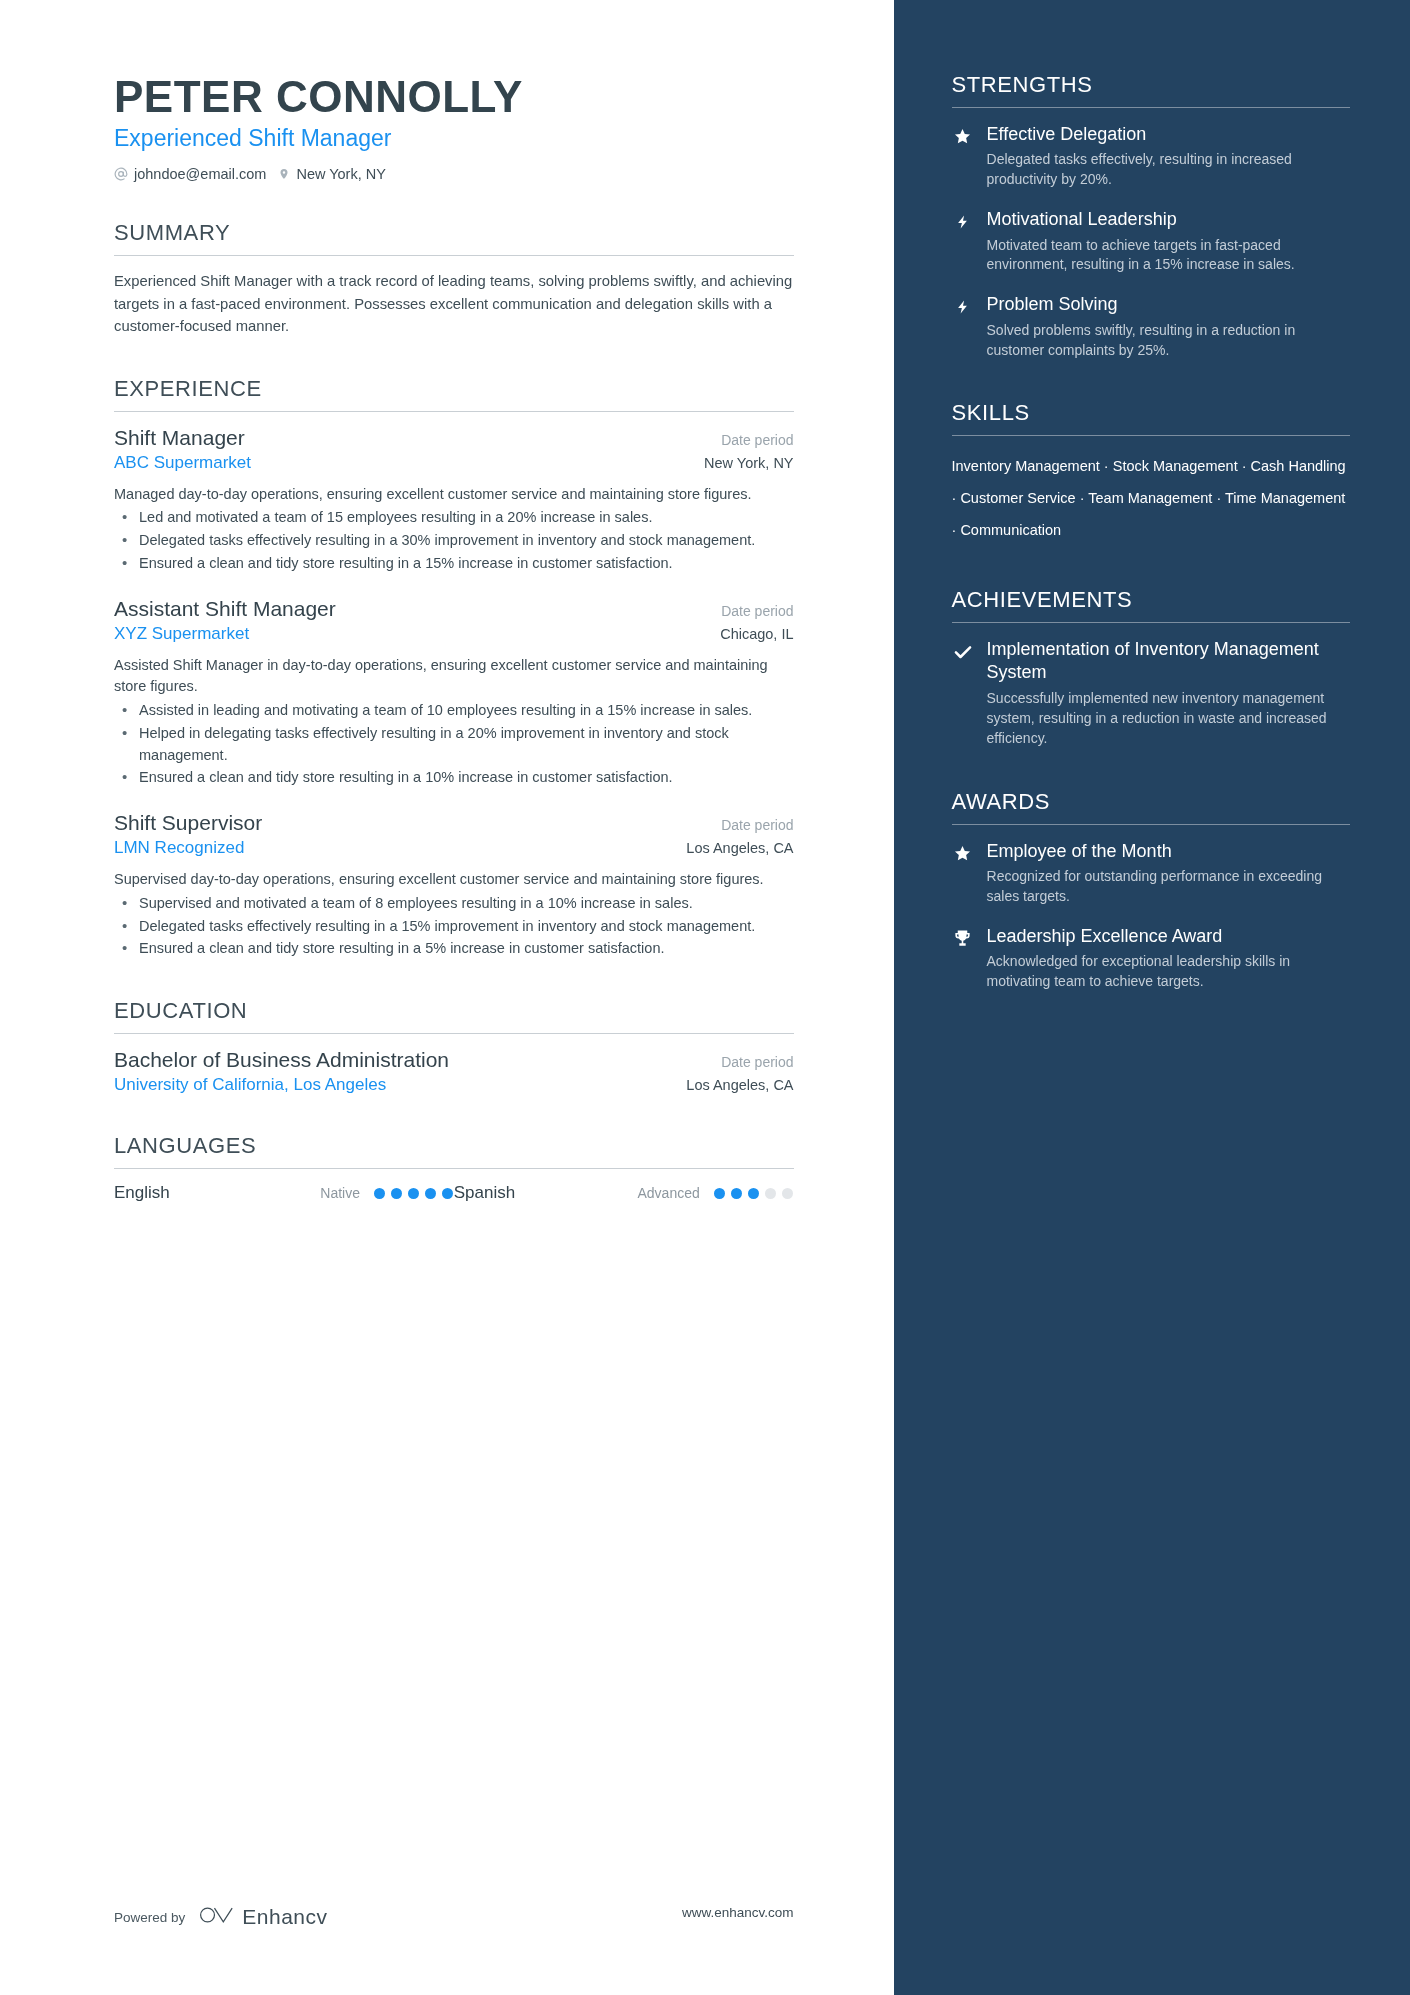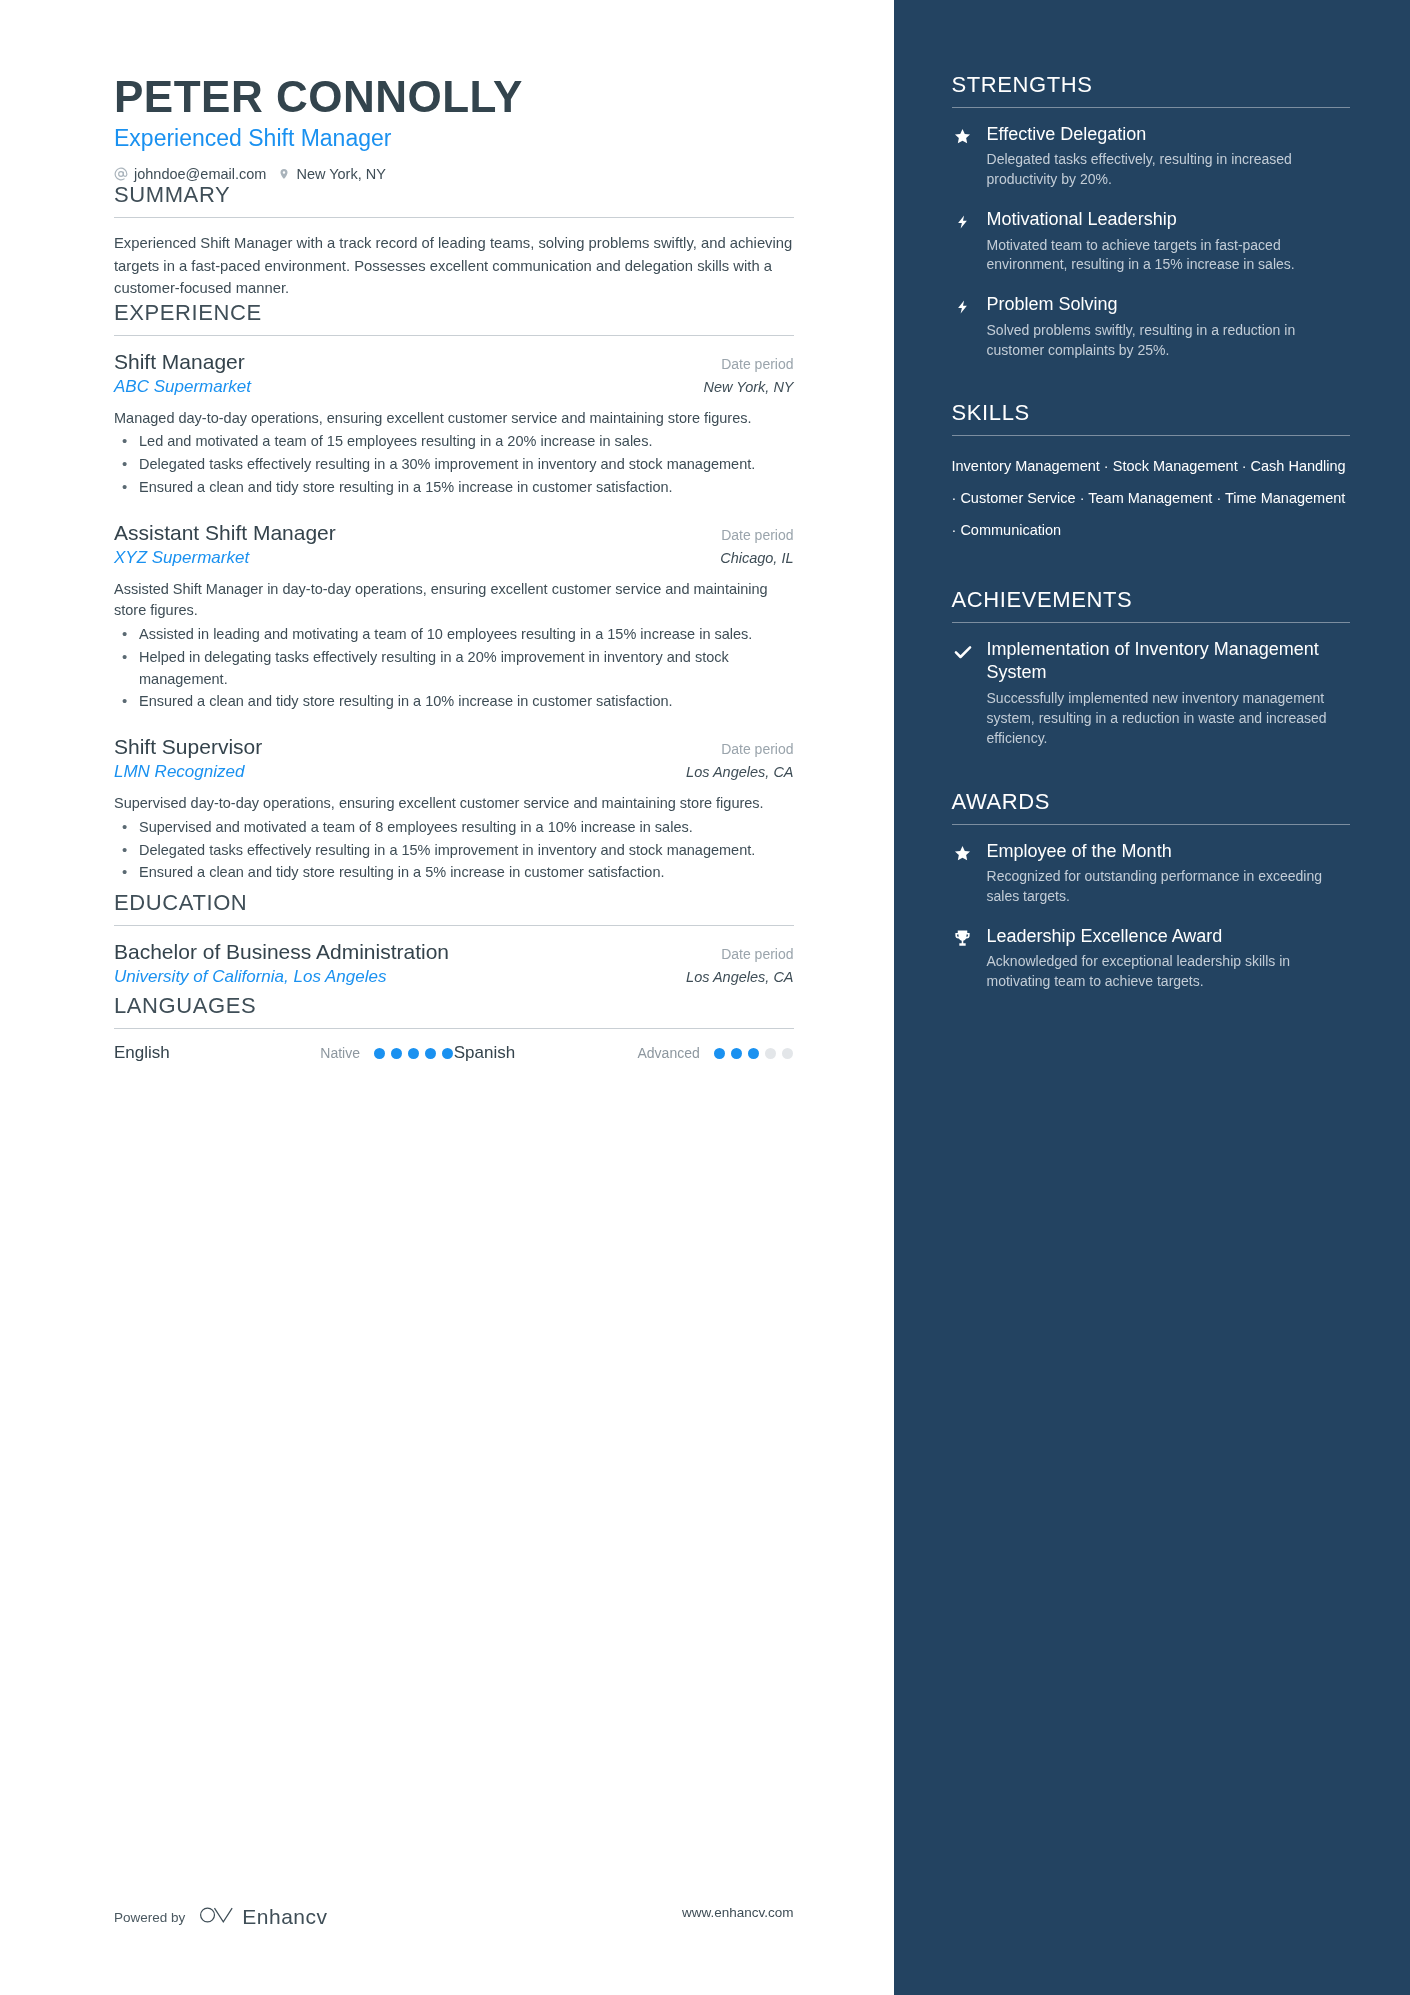--- a/index.html
+++ b/index.html
@@ -42,21 +42,21 @@
   .contact-row {
     display: flex;
     align-items: center;
     gap: 12px;
     font-size: 14.5px;
     color: #3e4d56;
   }
   .contact-item { display: flex; align-items: center; gap: 6px; }
   .contact-icon { color: #a9b3bb; display: inline-flex; align-items: center; }
 
-  .section { }
+  .section { margin-top: 38px; }
   .section-title {
     font-size: 22px;
     color: #3f4e57;
     font-weight: 400;
     letter-spacing: 0.6px;
     padding-bottom: 9px;
   }
   .section-rule {
     height: 1px;
     background: #c9cfd4;
@@ -84,21 +84,20 @@
   }
   .entry-meta-top {
     font-size: 14px;
     color: #9aa4ac;
   }
   .entry-sub {
     display: flex;
     justify-content: space-between;
     align-items: baseline;
     margin-top: 3px;
-    font-style: italic;
   }
   .entry-org {
     font-size: 17px;
     color: #1a91f0;
   }
   .entry-loc {
     font-size: 14.5px;
     color: #3e4d56;
   }
   .entry-desc {

